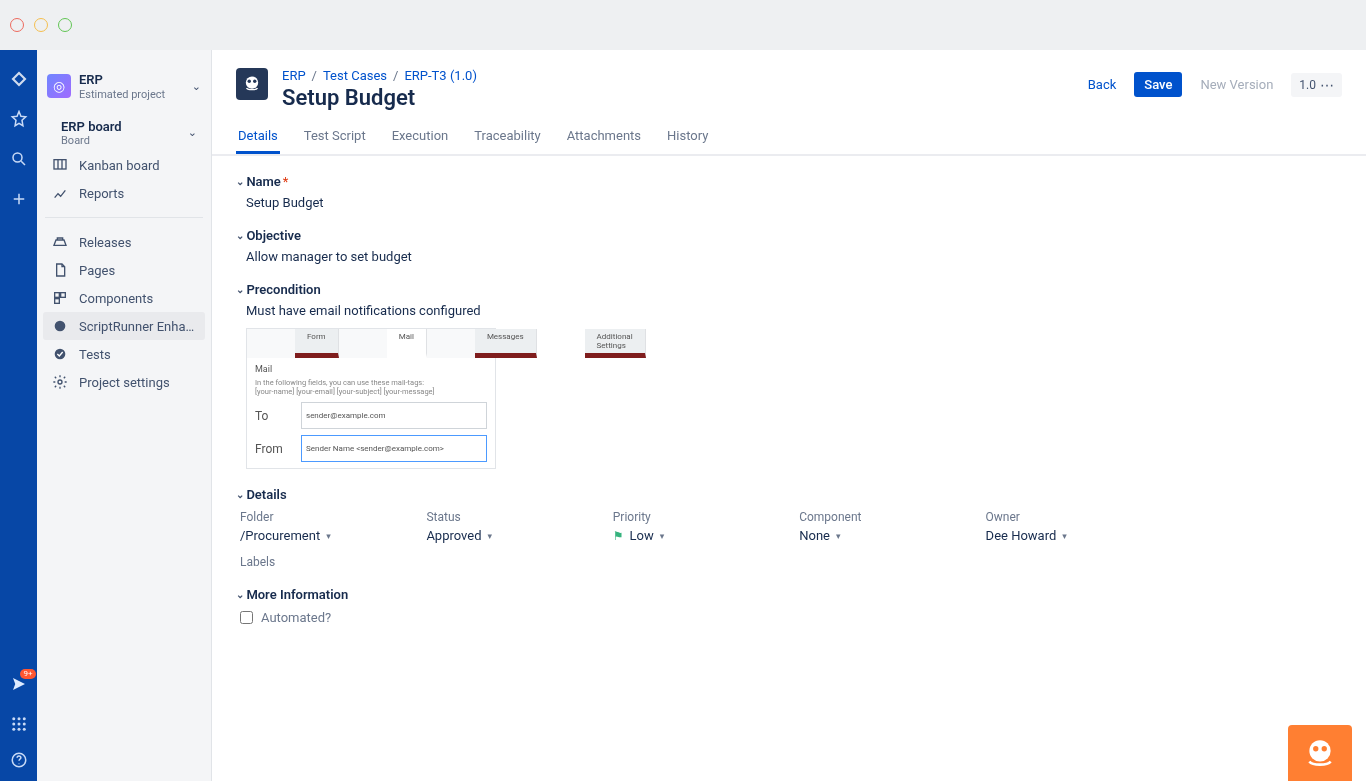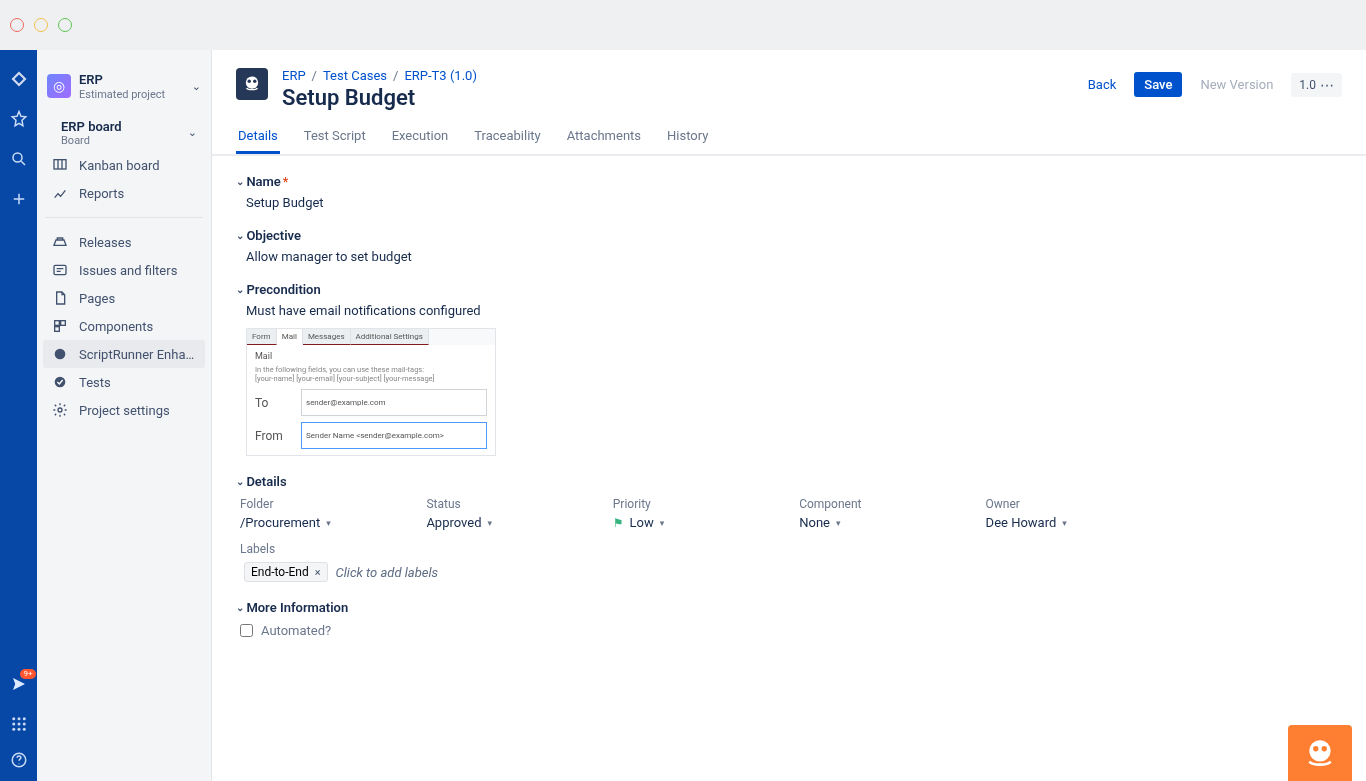--- a/index.html
+++ b/index.html
@@ -68,21 +68,21 @@
   .content { padding: 18px 24px 40px 24px; }
   .section { margin-bottom: 18px; }
   .sec-head { display:flex; align-items:center; gap:2px; font-size:13px; font-weight:600; color:#172b4d; cursor:pointer; }
   .sec-head .caret { font-size:10px; color:#42526e; }
   .sec-head .req { color:#de350b; font-weight:400; }
   .sec-body { font-size:13px; color:#172b4d; padding:6px 0 0 10px; }
 
   
   .inset { margin:10px 0 0 10px; width:250px; border:1px solid #e1e4e8; background:#f8f9fa; font-size:8px; color:#555; }
   .inset-tabs { display:flex; }
-  .inset-tab { padding:3px 5px; background:#eceff1; border-right:1px solid #dfe1e4; border-bottom:1px solid #7f1d1d; }
+  .inset-tab { padding:3px 12px; background:#eceff1; border-right:1px solid #dfe1e4; border-bottom:5px solid #7f1d1d;margin-left:48px; }
   .inset-tab.active { background:#fff; border-bottom-color:transparent; }
   .inset-body { padding:6px 8px; background:#fff; }
   .inset-body .hint { color:#888; font-size:7.5px; }
   .inset-row { display:flex; align-items:center; gap:14px; margin-top:6px; }
   .inset-row label { width:32px; font-size:12px; color:#555; }
   .inset-row .field { flex:1; border:1px solid #cfd4d9; padding:8px 4px; font-size:8px; background:#fff; }
   .inset-row .field.focus { border-color:#4c9aff; }
 
   
   .det-grid { display:grid; grid-template-columns: repeat(5, 1fr) 170px; gap:10px 20px; margin-top:8px; padding-left:4px; }
@@ -219,29 +219,20 @@
         <span class="icon">
             <svg viewBox="0 0 24 24" fill="none" stroke="#42526e" stroke-width="2">
               <path d="M3 17l3-8h12l3 8zM8 9V6h8v3"></path>
             </svg>
           </span>
         <span class="nav-label">Releases</span>
       </div>
       <div class="nav-item">
         <span class="icon">
             <svg viewBox="0 0 24 24" fill="none" stroke="#42526e" stroke-width="2">
-              <rect x="3" y="5" width="18" height="14" rx="2"></rect>
-              <path d="M7 10h10M7 14h6"></path>
-            </svg>
-          </span>
-        <span class="nav-label">Issues and filters</span>
-      </div>
-      <div class="nav-item">
-        <span class="icon">
-            <svg viewBox="0 0 24 24" fill="none" stroke="#42526e" stroke-width="2">
               <path d="M7 3h8l4 4v14H7z"></path>
               <path d="M15 3v4h4"></path>
             </svg>
           </span>
         <span class="nav-label">Pages</span>
       </div>
       <div class="nav-item">
         <span class="icon">
             <svg viewBox="0 0 24 24" fill="none" stroke="#42526e" stroke-width="2">
               <rect x="4" y="4" width="7" height="7"></rect>
@@ -412,27 +403,20 @@
           <div class="det-cell">
             <div class="det-label">Owner</div>
             <div class="det-value">
                 <span>Dee Howard</span>
                 <span class="dd">▾</span>
               </div>
           </div>
         </div>
         <div style="margin-top:12px;padding-left:4px">
           <div class="det-label">Labels</div>
-          <div class="labels-row">
-            <span class="chip">
-              <span>End-to-End</span>
-              <span class="x">×</span>
-            </span>
-            <span class="placeholder">Click to add labels</span>
-          </div>
         </div>
       </div>
 
       <div class="section">
         <div class="sec-head">
           <span class="caret">⌄</span>
           <span>More Information</span>
         </div>
         <label class="checkbox-row">
           <input type="checkbox" style="">

